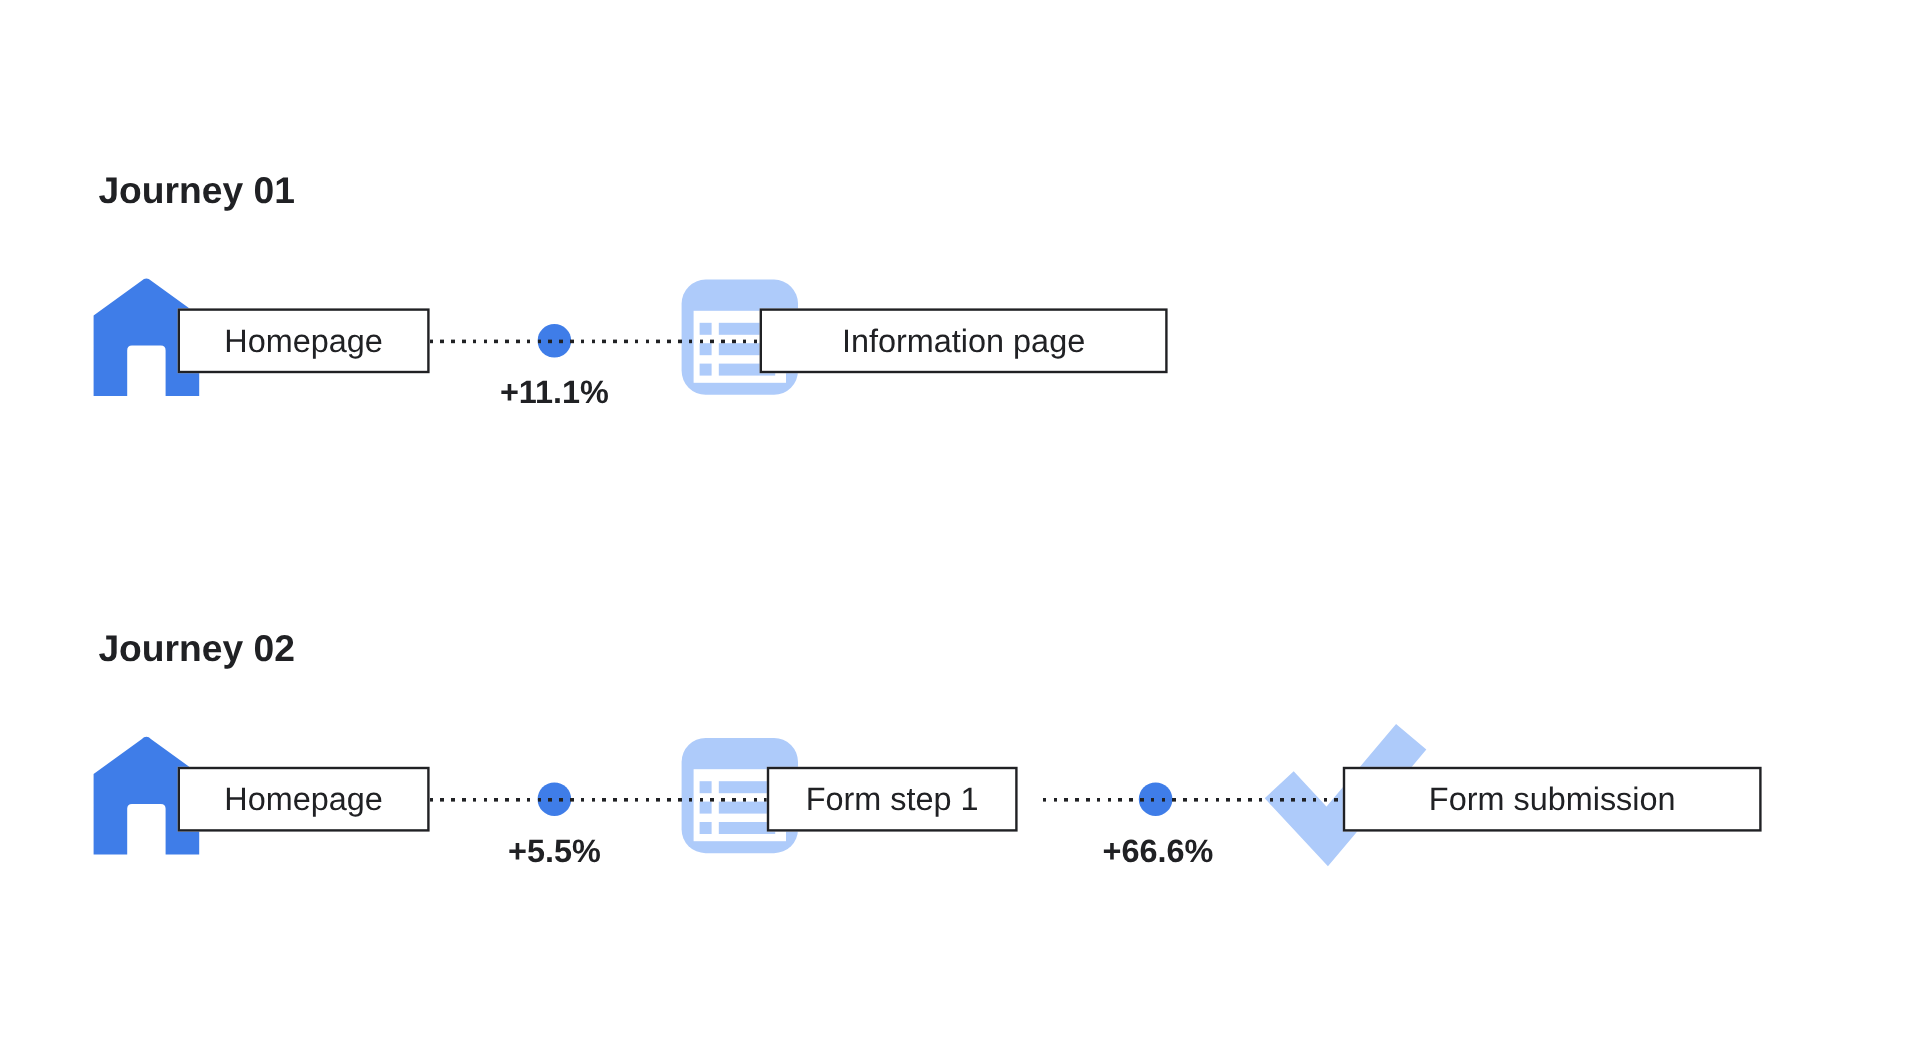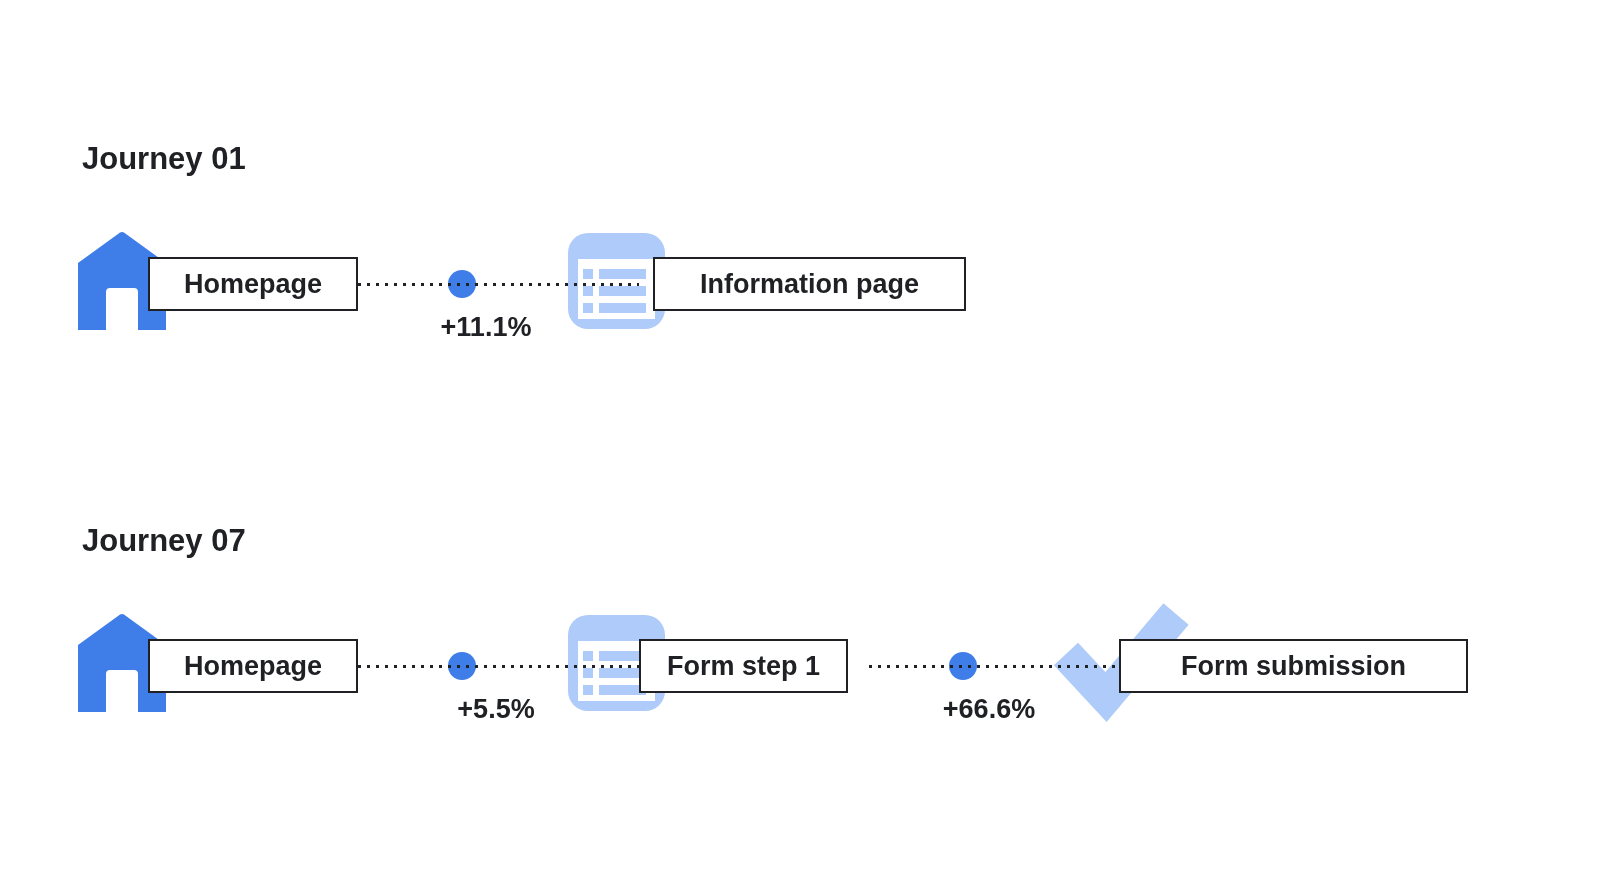--- a/index.html
+++ b/index.html
@@ -26,21 +26,21 @@
     height: 54px;
     background: #ffffff;
     border: 2.5px solid var(--stroke, #202124);
     display: flex;
     align-items: center;
     justify-content: center;
     z-index: 4;
   }
   .node-label {
     font-size: 27px;
-    font-weight: 700;
+    font-weight: 400;
     white-space: nowrap;
   }
   .icon { position: absolute; z-index: 1; overflow: visible; }
   .dotted-line {
     position: absolute;
     height: 3px;
     z-index: 3;
     background-image: repeating-linear-gradient(to right, var(--stroke, #202124) 0 3px, transparent 3px 9px);
   }
   .conv-dot {
@@ -51,21 +51,20 @@
     background: var(--blue, #3F7DE8);
     z-index: 2;
   }
   .pct {
     position: absolute;
     transform: translateX(-50%);
     font-size: 27px;
     font-weight: 700;
     white-space: nowrap;
     z-index: 5;
-    margin-left: 24px;
   }
   .fill-blue  { fill: var(--blue, #3F7DE8); }
   .fill-light { fill: var(--light-blue, #AECBFA); }
   .stroke-light { stroke: var(--light-blue, #AECBFA); }
 </style>
 </head>
 <body>
 
 <div class="canvas">
 
@@ -90,39 +89,39 @@
       <g class="fill-light">
         <rect x="15" y="36" width="10" height="10"></rect>
           <rect x="31" y="36" width="47" height="10"></rect>
         <rect x="15" y="53" width="10" height="10"></rect>
           <rect x="31" y="53" width="47" height="10"></rect>
         <rect x="15" y="70" width="10" height="10"></rect>
           <rect x="31" y="70" width="47" height="10"></rect>
       </g>
     </svg>
 
-    <div class="node-box" style="left:653px;top:257px;width:313px">
+    <div class="node-box" style="left:633px;top:257px;width:340px">
       <span class="node-label">Information page</span>
     </div>
   </section>
 
   <section>
-    <h2 class="journey-title" style="left:82px;top:522px">Journey 07</h2>
+    <h2 class="journey-title" style="left:82px;top:522px">Journey 02</h2>
 
     <svg class="icon" style="left:78px;top:612px" width="88" height="100" viewBox="0 0 88 100" aria-hidden="true">
       <path class="fill-blue" d="M0,100 L0,33 L40,4 Q44,0 48,4 L88,33 L88,100 L60,100 L60,62 Q60,58 56,58 L32,58 Q28,58 28,62 L28,100 Z"></path>
     </svg>
 
     <div class="node-box" style="left:148px;top:639px;width:210px">
       <span class="node-label">Homepage</span>
     </div>
 
     <div class="conv-dot" style="left:448px;top:652px"></div>
     <div class="dotted-line" style="left:358px;top:665px;width:281px"></div>
-    <div class="pct" style="left:472px;top:694px">+5.5%</div>
+    <div class="pct" style="left:462px;top:694px">+5.5%</div>
 
     <svg class="icon" style="left:568px;top:615px" width="97" height="96" viewBox="0 0 97 96" aria-hidden="true">
       <rect class="fill-light" x="0" y="0" width="97" height="96" rx="20"></rect>
       <rect fill="#ffffff" x="10" y="26" width="77" height="60"></rect>
       <g class="fill-light">
         <rect x="15" y="36" width="10" height="10"></rect>
           <rect x="31" y="36" width="47" height="10"></rect>
         <rect x="15" y="53" width="10" height="10"></rect>
           <rect x="31" y="53" width="47" height="10"></rect>
         <rect x="15" y="70" width="10" height="10"></rect>

